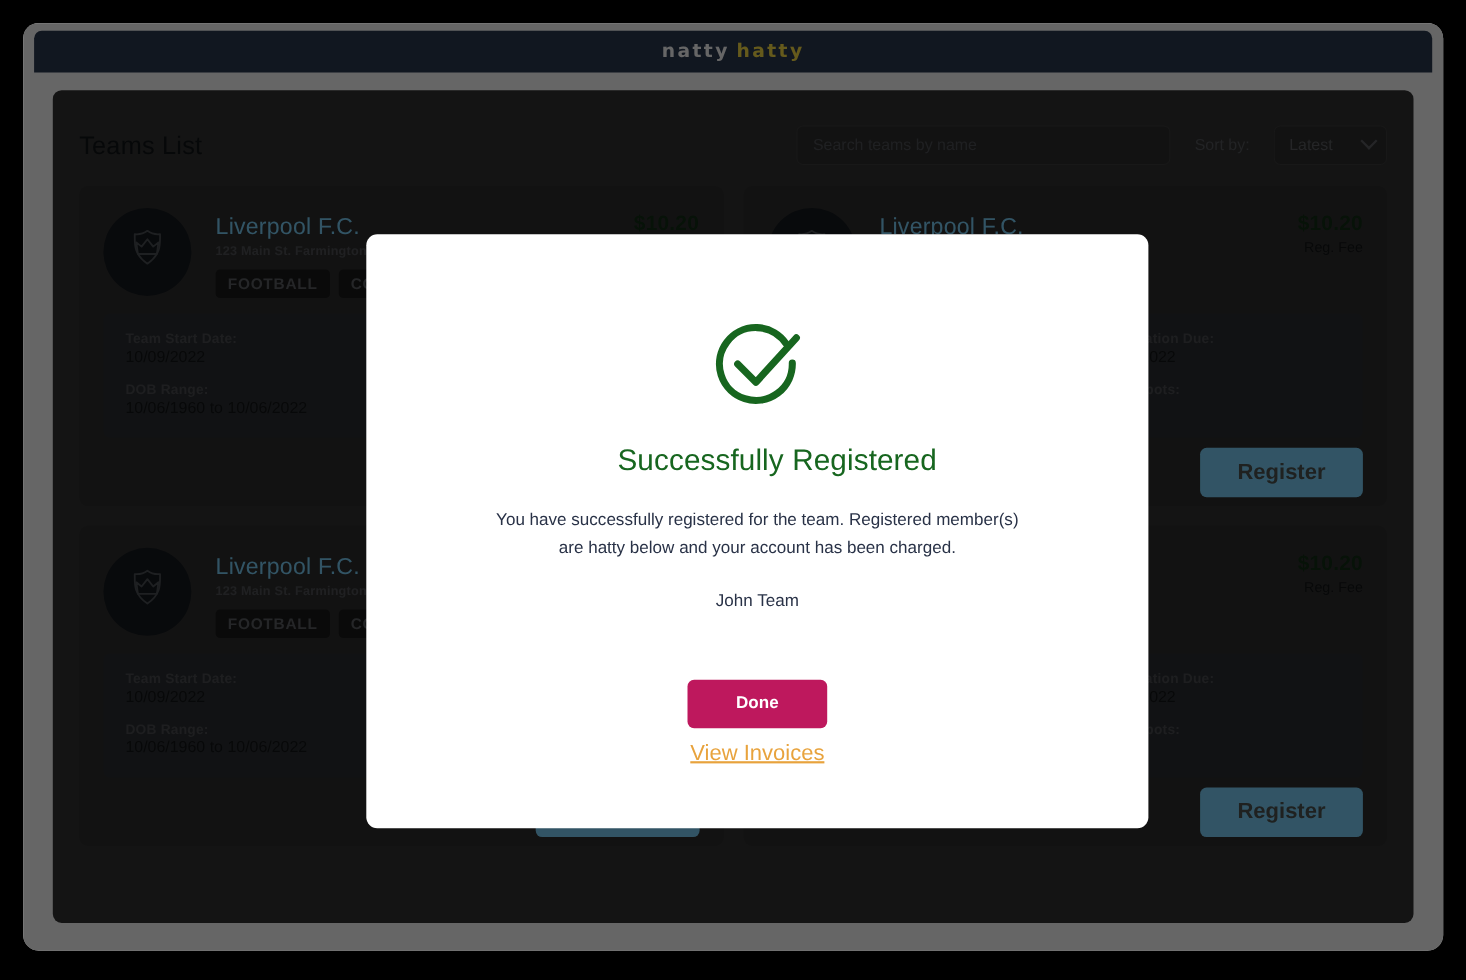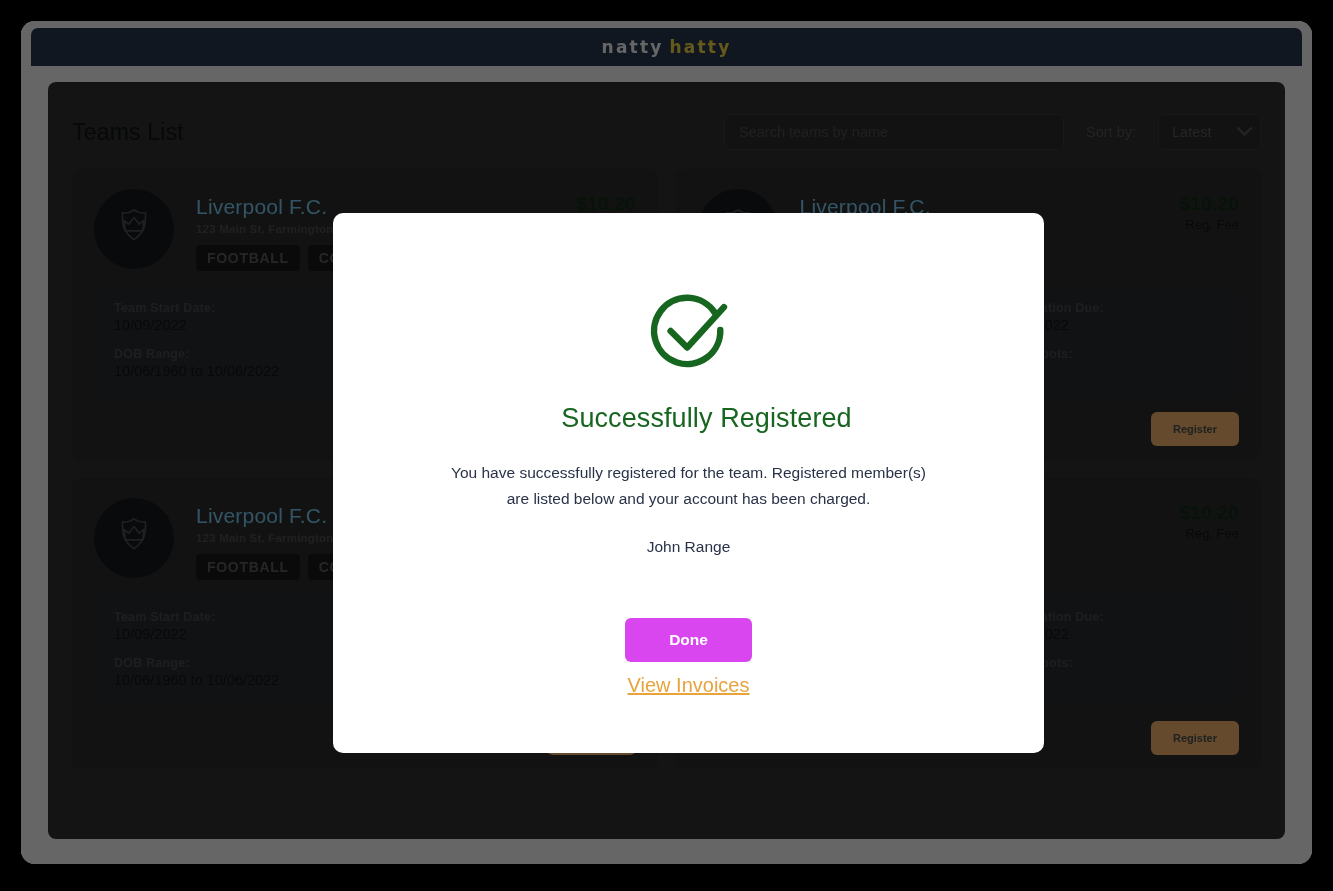--- a/index.html
+++ b/index.html
@@ -142,26 +142,26 @@
   .stat-label { font-size: 12.5px; color: #4b4d51; font-weight: 700; letter-spacing: .2px; }
   .stat-value { font-size: 14.5px; color: #131517; margin-top: 2px; line-height: 1.18; }
   .stat-gap { height: 13px; }
 
   .card-foot {
     height: 62px;
     display: flex; align-items: center; justify-content: flex-end;
     padding: 0 22px;
   }
   .register-btn {
-    background: #fdba74;
+    background: #7dd3fc;
     color: #4e5451;
     border: none;
     border-radius: 6px;
-    font-size: 11px; font-weight: 700;
-    padding: 11px 22px;
+    font-size: 20px; font-weight: 700;
+    padding: 11px 34px;
     cursor: pointer;
     font-family: "Liberation Sans", sans-serif;
   }
 
   
   #overlay {
     position: absolute; inset: 0;
     background: rgba(0,0,0,0.60);
     pointer-events: none;
   }
@@ -189,21 +189,21 @@
   #member-list {
     margin-top: 22px;
     text-align: center;
     font-size: 15.5px; color: #293247; line-height: 1.7;
   }
   #modal-actions {
     margin-top: 58px;
     display: flex; flex-direction: column; align-items: center;
   }
   #done-btn {
-    background: #d946ef;
+    background: #be185d;
     color: #ffffff;
     border: none; border-radius: 6px;
     font-size: 15.5px; font-weight: 700;
     padding: 13px 44px;
     cursor: pointer;
     font-family: "Liberation Sans", sans-serif;
   }
   #view-invoices {
     margin-top: 12px;
     color: #e8a33d;
@@ -410,21 +410,21 @@
   </div>
 
   <div id="overlay"></div>
 
   <div id="modal">
     <svg id="check-icon" viewBox="0 0 100 100">
       <path d="M78 30 A36 36 0 1 0 84 49" fill="none" stroke="#17661f" stroke-width="7" stroke-linecap="round"></path>
       <path d="M30 50 L48 68 L88 24" fill="none" stroke="#17661f" stroke-width="7" stroke-linecap="round" stroke-linejoin="round"></path>
     </svg>
     <div id="modal-title">Successfully Registered</div>
-    <div id="modal-body">You have successfully registered for the team. Registered member(s) are listed below and your account has been charged.</div>
-    <div id="member-list">John Range</div>
+    <div id="modal-body">You have successfully registered for the team. Registered member(s) are hatty below and your account has been charged.</div>
+    <div id="member-list">John Team</div>
     <div id="modal-actions">
       <button id="done-btn">Done</button>
       <a id="view-invoices" href="#">View Invoices</a>
     </div>
   </div>
 
 </div>
 
 </body></html>

